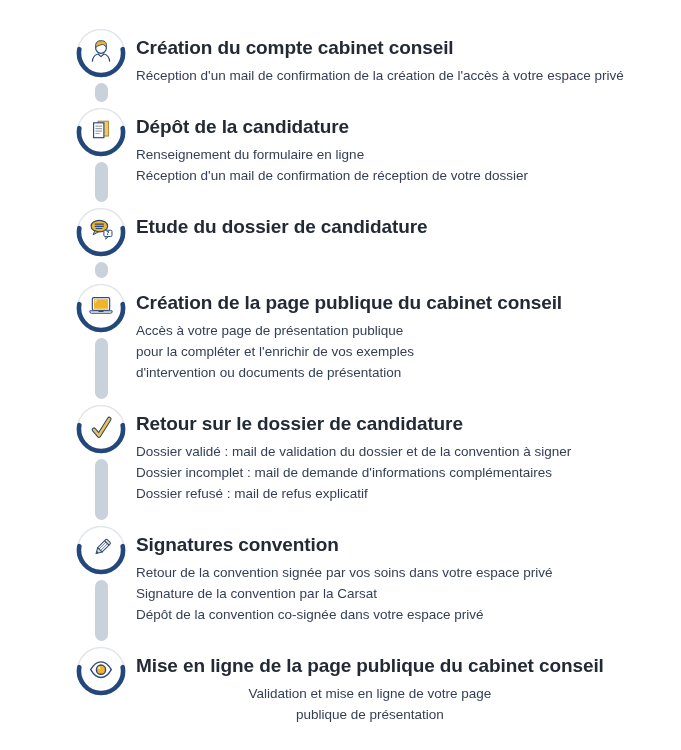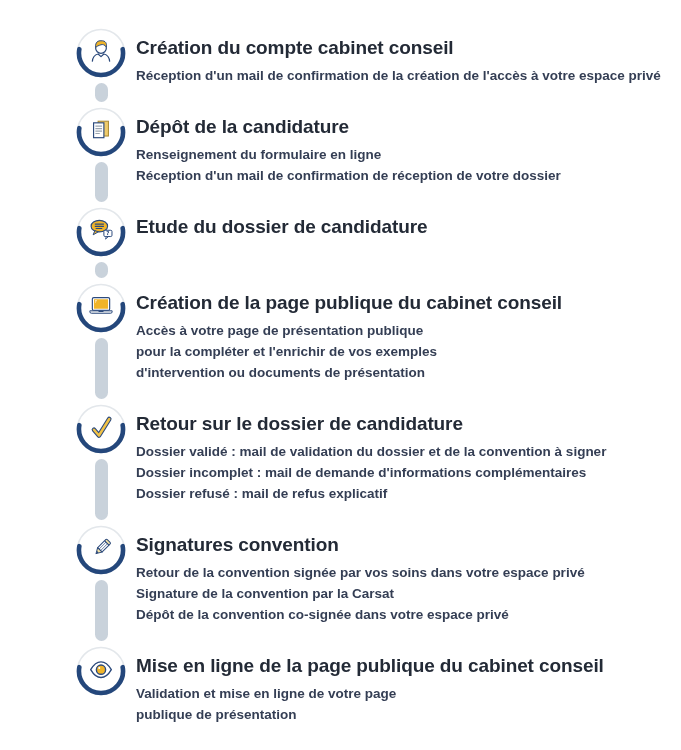--- a/index.html
+++ b/index.html
@@ -19,28 +19,28 @@
     font-family:"Liberation Sans","DejaVu Sans",sans-serif;
   }
   .timeline{padding:28px 0 0 76px;}
   .step{display:flex;}
   .icon-col{width:50px;flex:0 0 50px;display:flex;flex-direction:column;align-items:center;}
   .circle{width:50px;height:50px;position:relative;flex:none;}
   .circle svg.ring{position:absolute;inset:0;width:50px;height:50px;}
   .circle svg.glyph{position:absolute;left:50%;top:50%;width:33px;height:33px;transform:translate(-50%,-54%);}
   .connector{width:13px;flex:1 1 auto;min-height:16px;margin:5px 0;background:var(--connector);border-radius:7px;}
   .text-col{margin-left:10px;padding:8px 8px 21px 0;}
-  .step.last .text-col{padding-bottom:0;}
+  .step.last .text-col{padding-bottom:0;text-align:center;}
   .title{
     margin:0 0 5px 0;
     font-size:19px;line-height:24px;font-weight:700;
     color:var(--title-text);letter-spacing:-0.1px;
   }
   .line{
-    font-size:13.5px;line-height:21px;font-weight:700;
+    font-size:13.5px;line-height:21px;font-weight:400;
     color:var(--body-text);white-space:nowrap;
   }
 </style>
 </head>
 <body>
 
 <div class="timeline">
 
   <div class="step">
     <div class="icon-col">

